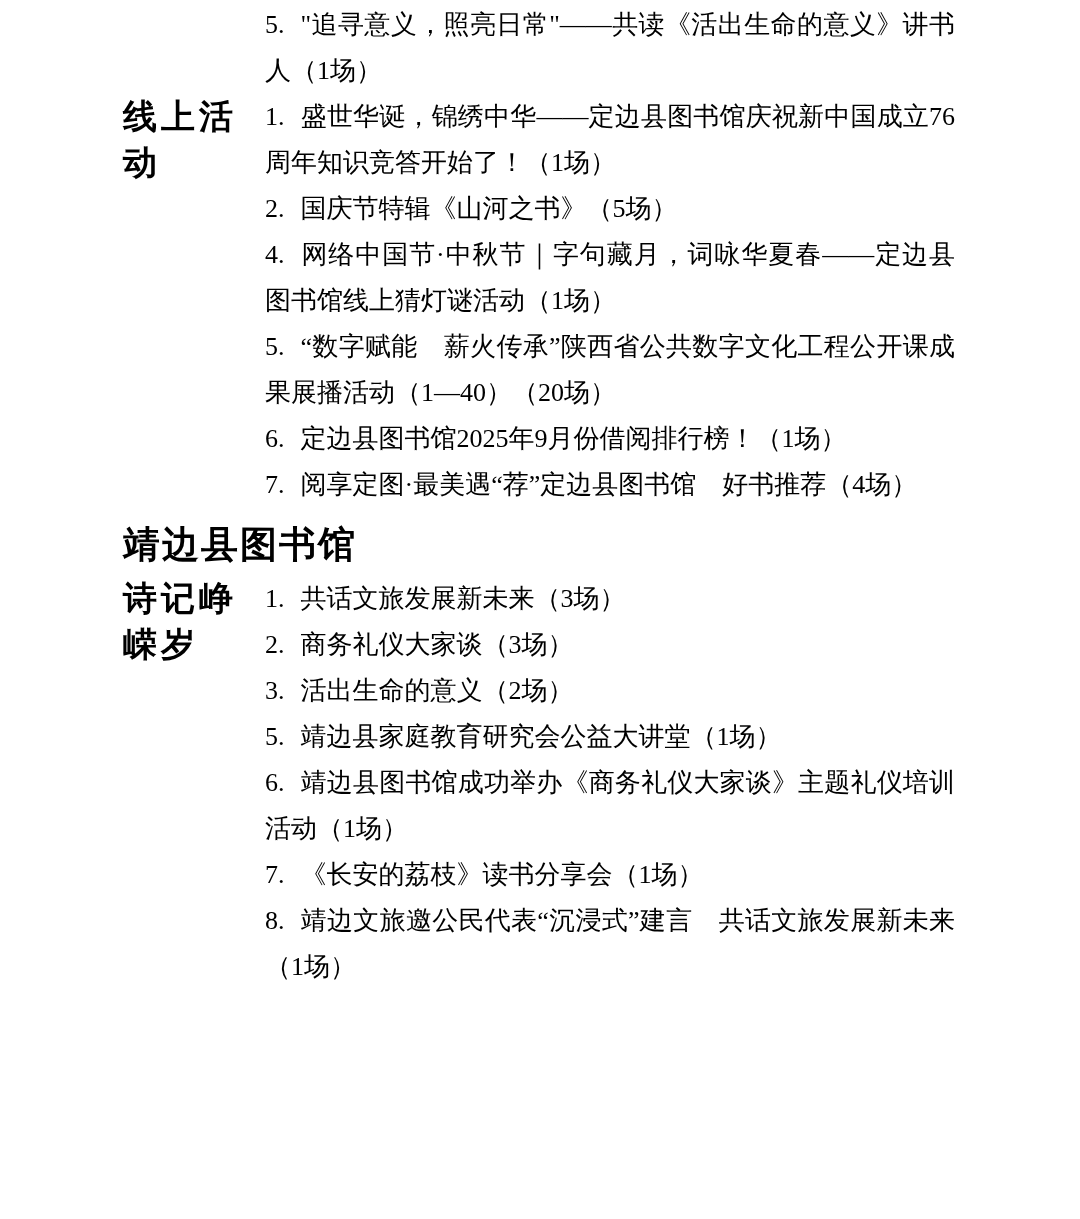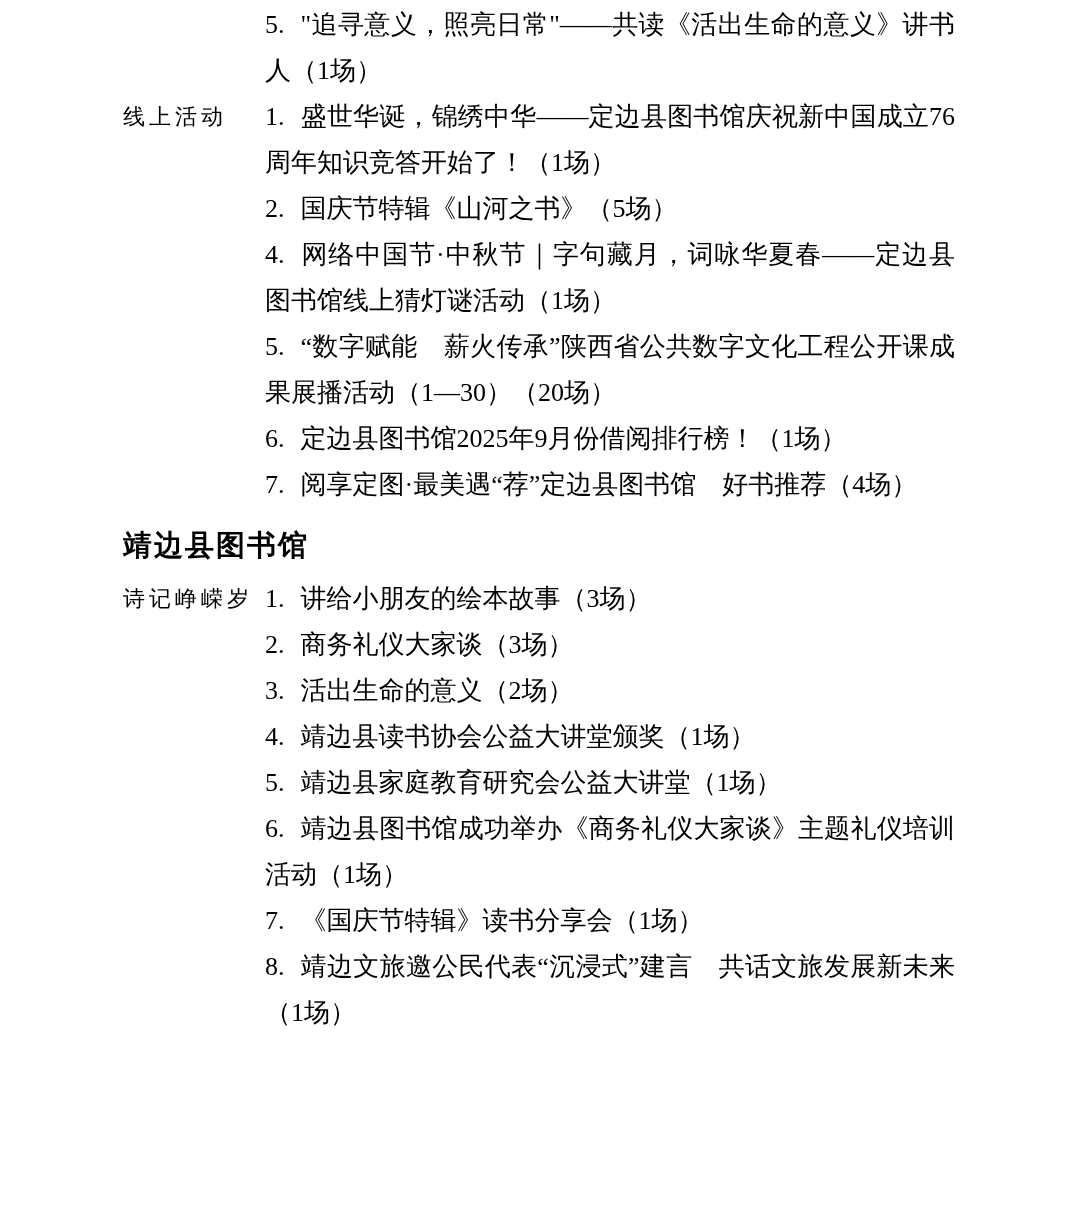--- a/index.html
+++ b/index.html
@@ -16,34 +16,35 @@
     width: 1080px;
     height: 1219px;
     padding: 2px 125px 0 123px;
   }
   .row {
     display: grid;
     grid-template-columns: 142px 690px;
     align-items: start;
   }
   .row-label {
-    font-size: 22px;
+    font-size: 34px;
     line-height: 46px;
     letter-spacing: 4px;
     word-break: normal;
+    font-weight: bold;
   }
   .item-list p {
     margin: 0;
     font-size: 26px;
     line-height: 46px;
     text-align: justify;
   }
   .item-num { padding-right: 16px; }
   .section-heading {
-    font-size: 29px;
+    font-size: 37px;
     font-weight: bold;
     line-height: 46px;
     letter-spacing: 2px;
     margin: 14px 0 8px 0;
   }
 </style>
 </head>
 <body>
 
 <div class="page">
@@ -56,42 +57,41 @@
         <p><span class="item-num">5.</span><span>"追寻意义，照亮日常"——共读《活出生命的意义》讲书人（1场）</span></p>
       </div>
     </div>
 
     <div class="row">
       <div class="row-label">线上活动</div>
       <div class="item-list">
         <p><span class="item-num">1.</span><span>盛世华诞，锦绣中华——定边县图书馆庆祝新中国成立76周年知识竞答开始了！（1场）</span></p>
         <p><span class="item-num">2.</span><span>国庆节特辑《山河之书》（5场）</span></p>
         <p><span class="item-num">4.</span><span>网络中国节·中秋节｜字句藏月，词咏华夏春——定边县图书馆线上猜灯谜活动（1场）</span></p>
-        <p><span class="item-num">5.</span><span>“数字赋能　薪火传承”陕西省公共数字文化工程公开课成果展播活动（1—30）（20场）</span></p>
+        <p><span class="item-num">5.</span><span>“数字赋能　薪火传承”陕西省公共数字文化工程公开课成果展播活动（1—40）（20场）</span></p>
         <p><span class="item-num">6.</span><span>定边县图书馆2025年9月份借阅排行榜！（1场）</span></p>
         <p><span class="item-num">7.</span><span>阅享定图·最美遇“荐”定边县图书馆　好书推荐（4场）</span></p>
       </div>
     </div>
 
 
   </section>
 
   <h2 class="section-heading">靖边县图书馆</h2>
 
   <section>
 
     <div class="row">
       <div class="row-label">诗记峥嵘岁</div>
       <div class="item-list">
-        <p><span class="item-num">1.</span><span>讲给小朋友的绘本故事（3场）</span></p>
+        <p><span class="item-num">1.</span><span>共话文旅发展新未来（3场）</span></p>
         <p><span class="item-num">2.</span><span>商务礼仪大家谈（3场）</span></p>
         <p><span class="item-num">3.</span><span>活出生命的意义（2场）</span></p>
-        <p><span class="item-num">4.</span><span>靖边县读书协会公益大讲堂颁奖（1场）</span></p>
         <p><span class="item-num">5.</span><span>靖边县家庭教育研究会公益大讲堂（1场）</span></p>
         <p><span class="item-num">6.</span><span>靖边县图书馆成功举办《商务礼仪大家谈》主题礼仪培训活动（1场）</span></p>
-        <p><span class="item-num">7.</span><span>《国庆节特辑》读书分享会（1场）</span></p>
+        <p><span class="item-num">7.</span><span>《长安的荔枝》读书分享会（1场）</span></p>
         <p><span class="item-num">8.</span><span>靖边文旅邀公民代表“沉浸式”建言　共话文旅发展新未来（1场）</span></p>
       </div>
     </div>
 
   </section>
 
 </div>
 
 </body></html>

